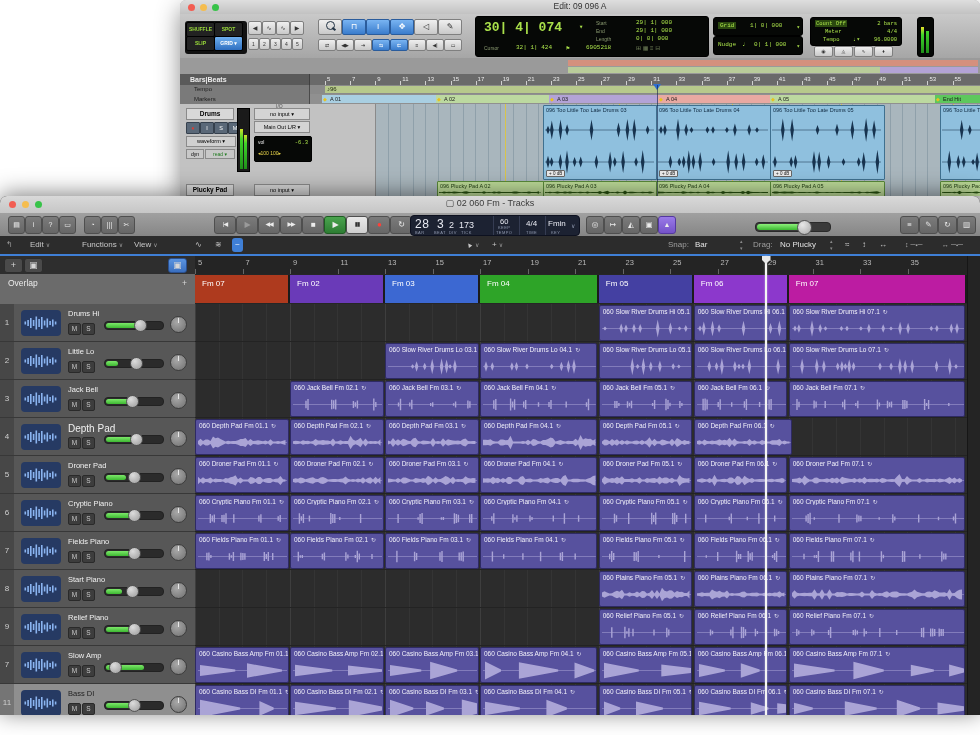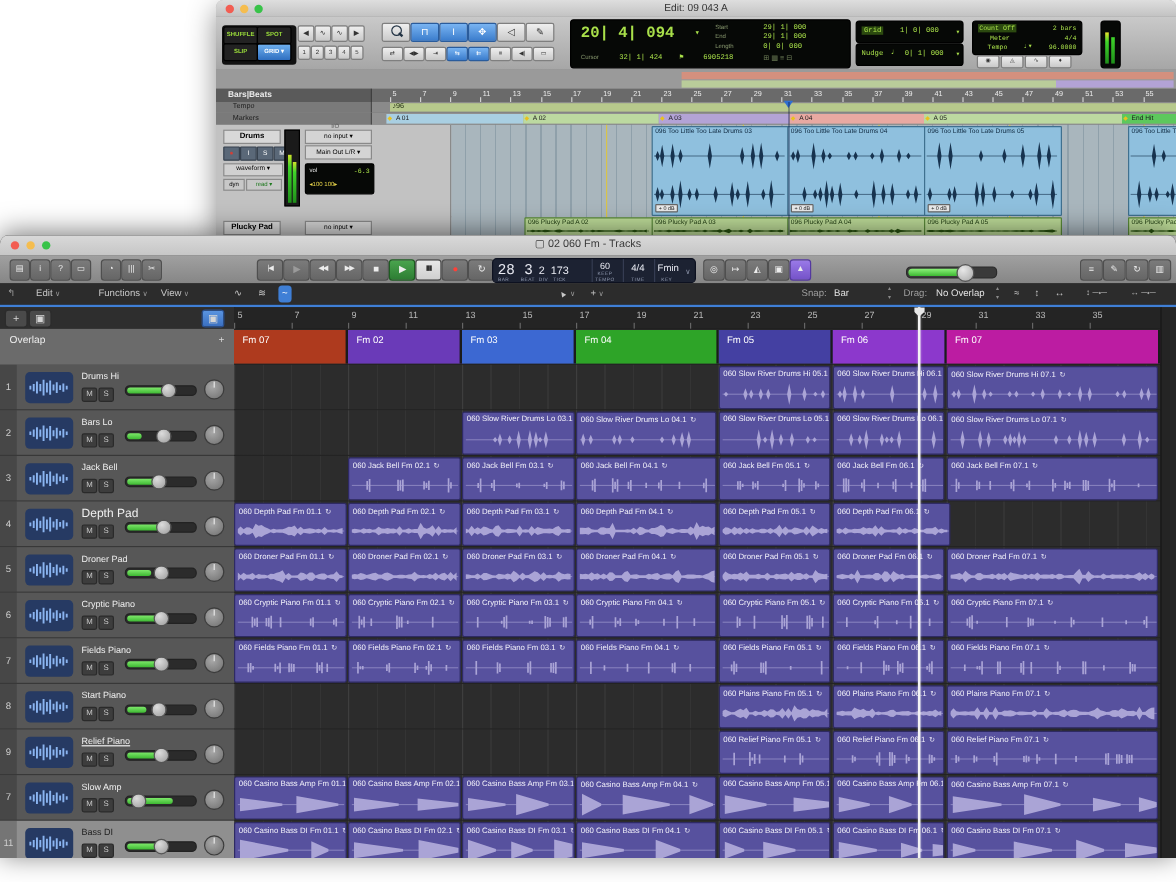--- a/index.html
+++ b/index.html
@@ -96,21 +96,21 @@
 </head>
 <body>
 
 <div class="page">
 
   <section class="pt-win">
     <div class="pt-titlebar">
       <span class="tl" style="left:8px;background:#f25d52"></span>
       <span class="tl" style="left:20px;background:#f5bd4f"></span>
       <span class="tl" style="left:32px;background:#38c349"></span>
-      <span class="pt-title">Edit: 09 043 A</span>
+      <span class="pt-title">Edit: 09 096 A</span>
     </div>
     <div class="pt-toolbar">
       <div class="pt-modes" id="ptModes">
           <span class="pt-mode" style="left: 1px; top: 1px;">SHUFFLE</span>
           <span class="pt-mode" style="left: 29px; top: 1px;">SPOT</span>
           <span class="pt-mode" style="left: 1px; top: 15px;">SLIP</span>
           <span class="pt-mode on" style="left: 29px; top: 15px;">GRID ▾</span>
         </div>
       <div id="ptZoomCluster">
           <span class="pt-btn" style="left: 68px; top: 7px; width: 12px; height: 12px; line-height: 12px;">◀</span>
@@ -134,21 +134,21 @@
           <span class="pt-btn" style="left: 156px; top: 25px; width: 16px; height: 10px; line-height: 10px; font-size: 5px;">◀▶</span>
           <span class="pt-btn" style="left: 174px; top: 25px; width: 16px; height: 10px; line-height: 10px; font-size: 5px;">⇥</span>
           <span class="pt-btn blue" style="left: 192px; top: 25px; width: 16px; height: 10px; line-height: 10px; font-size: 5px;">⇆</span>
           <span class="pt-btn blue" style="left: 210px; top: 25px; width: 16px; height: 10px; line-height: 10px; font-size: 5px;">⇇</span>
           <span class="pt-btn" style="left: 228px; top: 25px; width: 16px; height: 10px; line-height: 10px; font-size: 5px;">≡</span>
           <span class="pt-btn" style="left: 246px; top: 25px; width: 16px; height: 10px; line-height: 10px; font-size: 5px;">◀|</span>
           <span class="pt-btn" style="left: 264px; top: 25px; width: 16px; height: 10px; line-height: 10px; font-size: 5px;">▭</span>
         </div>
 
       <div class="pt-black" style="left:295px;top:2px;width:232px;height:39px">
-        <span class="pt-green" style="position:absolute;left:8px;top:3px;font-size:13px;font-weight:bold">20| 4| 094</span>
+        <span class="pt-green" style="position:absolute;left:8px;top:3px;font-size:13px;font-weight:bold">30| 4| 074</span>
         <span class="pt-green" style="position:absolute;left:103px;top:6px;font-size:7px">▾</span>
         <div id="ptFields">
             <span class="pt-glabel" style="position: absolute; left: 120px; top: 3px;">Start</span>
             <span class="pt-green" style="position: absolute; left: 160px; top: 2px; font-size: 6px;">29| 1| 000</span>
             <span class="pt-glabel" style="position: absolute; left: 120px; top: 11px;">End</span>
             <span class="pt-green" style="position: absolute; left: 160px; top: 10px; font-size: 6px;">29| 1| 000</span>
             <span class="pt-glabel" style="position: absolute; left: 120px; top: 19px;">Length</span>
             <span class="pt-green" style="position: absolute; left: 160px; top: 18px; font-size: 6px;">0| 0| 000</span>
           </div>
         <span class="pt-glabel" style="position:absolute;left:8px;top:28px">Cursor</span>
@@ -418,21 +418,21 @@
     <div class="lg-toolbar2">
       <span class="t2-item" style="left:6px;color:#9a9a9a">↰</span>
       <span id="lgMenus"><span class="t2-item" style="left: 30px;">Edit<span class="t2-chev">∨</span></span><span class="t2-item" style="left: 82px;">Functions<span class="t2-chev">∨</span></span><span class="t2-item" style="left: 134px;">View<span class="t2-chev">∨</span></span></span>
       <span id="lgT2Icons"><span class="t2-item" style="left: 192px; color: rgb(199, 199, 199); background: transparent; padding: 0px 3px; border-radius: 3px; height: 14px; line-height: 14px; top: 2px;">∿</span><span class="t2-item" style="left: 212px; color: rgb(199, 199, 199); background: transparent; padding: 0px 3px; border-radius: 3px; height: 14px; line-height: 14px; top: 2px;">≋</span><span class="t2-item" style="left: 232px; color: rgb(255, 255, 255); background: rgb(63, 127, 214); padding: 0px 3px; border-radius: 3px; height: 14px; line-height: 14px; top: 2px;">~</span></span>
       <span class="t2-item" style="left:466px"><span style="display:inline-block;transform:rotate(-35deg);font-size:7px">▲</span><span class="t2-chev">∨</span></span>
       <span class="t2-item" style="left:492px"><span>+</span><span class="t2-chev">∨</span></span>
       <span class="t2-item" style="left:668px;color:#9f9f9f">Snap:</span>
       <span class="t2-item" style="left:695px;color:#e2e2e2"><span>Bar</span></span>
       <span class="t2-item" style="left:740px;color:#8a8a8a;font-size:5px;line-height:7px;top:2px">▴<br>▾</span>
       <span class="t2-item" style="left:753px;color:#9f9f9f">Drag:</span>
-      <span class="t2-item" style="left:780px;color:#e2e2e2"><span>No Overlap</span></span>
+      <span class="t2-item" style="left:780px;color:#e2e2e2"><span>No Plucky</span></span>
       <span class="t2-item" style="left:830px;color:#8a8a8a;font-size:5px;line-height:7px;top:2px">▴<br>▾</span>
       <span id="lgZoomIcons"><span class="t2-item" style="left: 845px; color: rgb(199, 199, 199); font-size: 8px;">≈</span><span class="t2-item" style="left: 862px; color: rgb(199, 199, 199); font-size: 8px;">↕</span><span class="t2-item" style="left: 879px; color: rgb(199, 199, 199); font-size: 8px;">↔</span></span>
       <span class="t2-item" style="left:905px;color:#b0b0b0;font-size:7px">↕ ─<span style="font-size:6px">⬩</span>─</span>
       <span class="t2-item" style="left:942px;color:#b0b0b0;font-size:7px">↔ ─<span style="font-size:6px">⬩</span>─</span>
     </div>
 
     <div class="lg-content">
 
       <div class="lg-headercol">
         <div class="lg-hdr-top">
@@ -461,21 +461,21 @@
               </span>
               <span class="lg-knob" style="left: 170px; top: 12px;"></span>
             </div>
             <div class="lg-track" style="top: 86px;">
               <span class="lg-num">2</span>
               <span style="position: absolute; left: 21px; top: 6px; width: 40px; height: 26px; background: rgb(38, 58, 99); border-radius: 4px; overflow: hidden;">
                 <svg width="40" height="26" style="display:block">
                   <path d="M3.5 11.5 h1.6 V14.5 h-1.6 Z M6.3 10.0 h1.6 V16.0 h-1.6 Z M9.0 8.0 h1.6 V18.0 h-1.6 Z M11.8 10.0 h1.6 V16.0 h-1.6 Z M14.5 6.5 h1.6 V19.5 h-1.6 Z M17.3 9.0 h1.6 V17.0 h-1.6 Z M20.0 7.0 h1.6 V19.0 h-1.6 Z M22.8 10.5 h1.6 V15.5 h-1.6 Z M25.5 8.5 h1.6 V17.5 h-1.6 Z M28.3 11.0 h1.6 V15.0 h-1.6 Z M31.0 9.5 h1.6 V16.5 h-1.6 Z M33.8 11.5 h1.6 V14.5 h-1.6 Z " fill="#8ab4f0"></path>
                 </svg>
               </span>
-              <span style="position: absolute; left: 68px; top: 5px; font-size: 7.5px; color: rgb(240, 240, 240); white-space: nowrap;">Bars Lo</span>
+              <span style="position: absolute; left: 68px; top: 5px; font-size: 7.5px; color: rgb(240, 240, 240); white-space: nowrap;">Little Lo</span>
               <span class="lg-ms" style="left: 68px; top: 19px;">M</span>
               <span class="lg-ms" style="left: 82px; top: 19px;">S</span>
               <span class="lg-slider" style="left: 104px; top: 17px;">
                 <span class="lg-fill" style="width: 12.32px;"></span>
                 <span class="lg-thumb" style="left: 25.3px;"></span>
               </span>
               <span class="lg-knob" style="left: 170px; top: 12px;"></span>
             </div>
             <div class="lg-track" style="top: 124px;">
               <span class="lg-num">3</span>
@@ -573,21 +573,21 @@
               </span>
               <span class="lg-knob" style="left: 170px; top: 12px;"></span>
             </div>
             <div class="lg-track" style="top: 352px;">
               <span class="lg-num">9</span>
               <span style="position: absolute; left: 21px; top: 6px; width: 40px; height: 26px; background: rgb(38, 58, 99); border-radius: 4px; overflow: hidden;">
                 <svg width="40" height="26" style="display:block">
                   <path d="M3.5 11.5 h1.6 V14.5 h-1.6 Z M6.3 10.0 h1.6 V16.0 h-1.6 Z M9.0 8.0 h1.6 V18.0 h-1.6 Z M11.8 10.0 h1.6 V16.0 h-1.6 Z M14.5 6.5 h1.6 V19.5 h-1.6 Z M17.3 9.0 h1.6 V17.0 h-1.6 Z M20.0 7.0 h1.6 V19.0 h-1.6 Z M22.8 10.5 h1.6 V15.5 h-1.6 Z M25.5 8.5 h1.6 V17.5 h-1.6 Z M28.3 11.0 h1.6 V15.0 h-1.6 Z M31.0 9.5 h1.6 V16.5 h-1.6 Z M33.8 11.5 h1.6 V14.5 h-1.6 Z " fill="#8ab4f0"></path>
                 </svg>
               </span>
-              <span style="position: absolute; left: 68px; top: 5px; font-size: 7.5px; color: rgb(240, 240, 240); white-space: nowrap; text-decoration: underline;">Relief Piano</span>
+              <span style="position: absolute; left: 68px; top: 5px; font-size: 7.5px; color: rgb(240, 240, 240); white-space: nowrap;">Relief Piano</span>
               <span class="lg-ms" style="left: 68px; top: 19px;">M</span>
               <span class="lg-ms" style="left: 82px; top: 19px;">S</span>
               <span class="lg-slider" style="left: 104px; top: 17px;">
                 <span class="lg-fill" style="width: 23.52px;"></span>
                 <span class="lg-thumb" style="left: 23px;"></span>
               </span>
               <span class="lg-knob" style="left: 170px; top: 12px;"></span>
             </div>
             <div class="lg-track" style="top: 390px;">
               <span class="lg-num">7</span>

